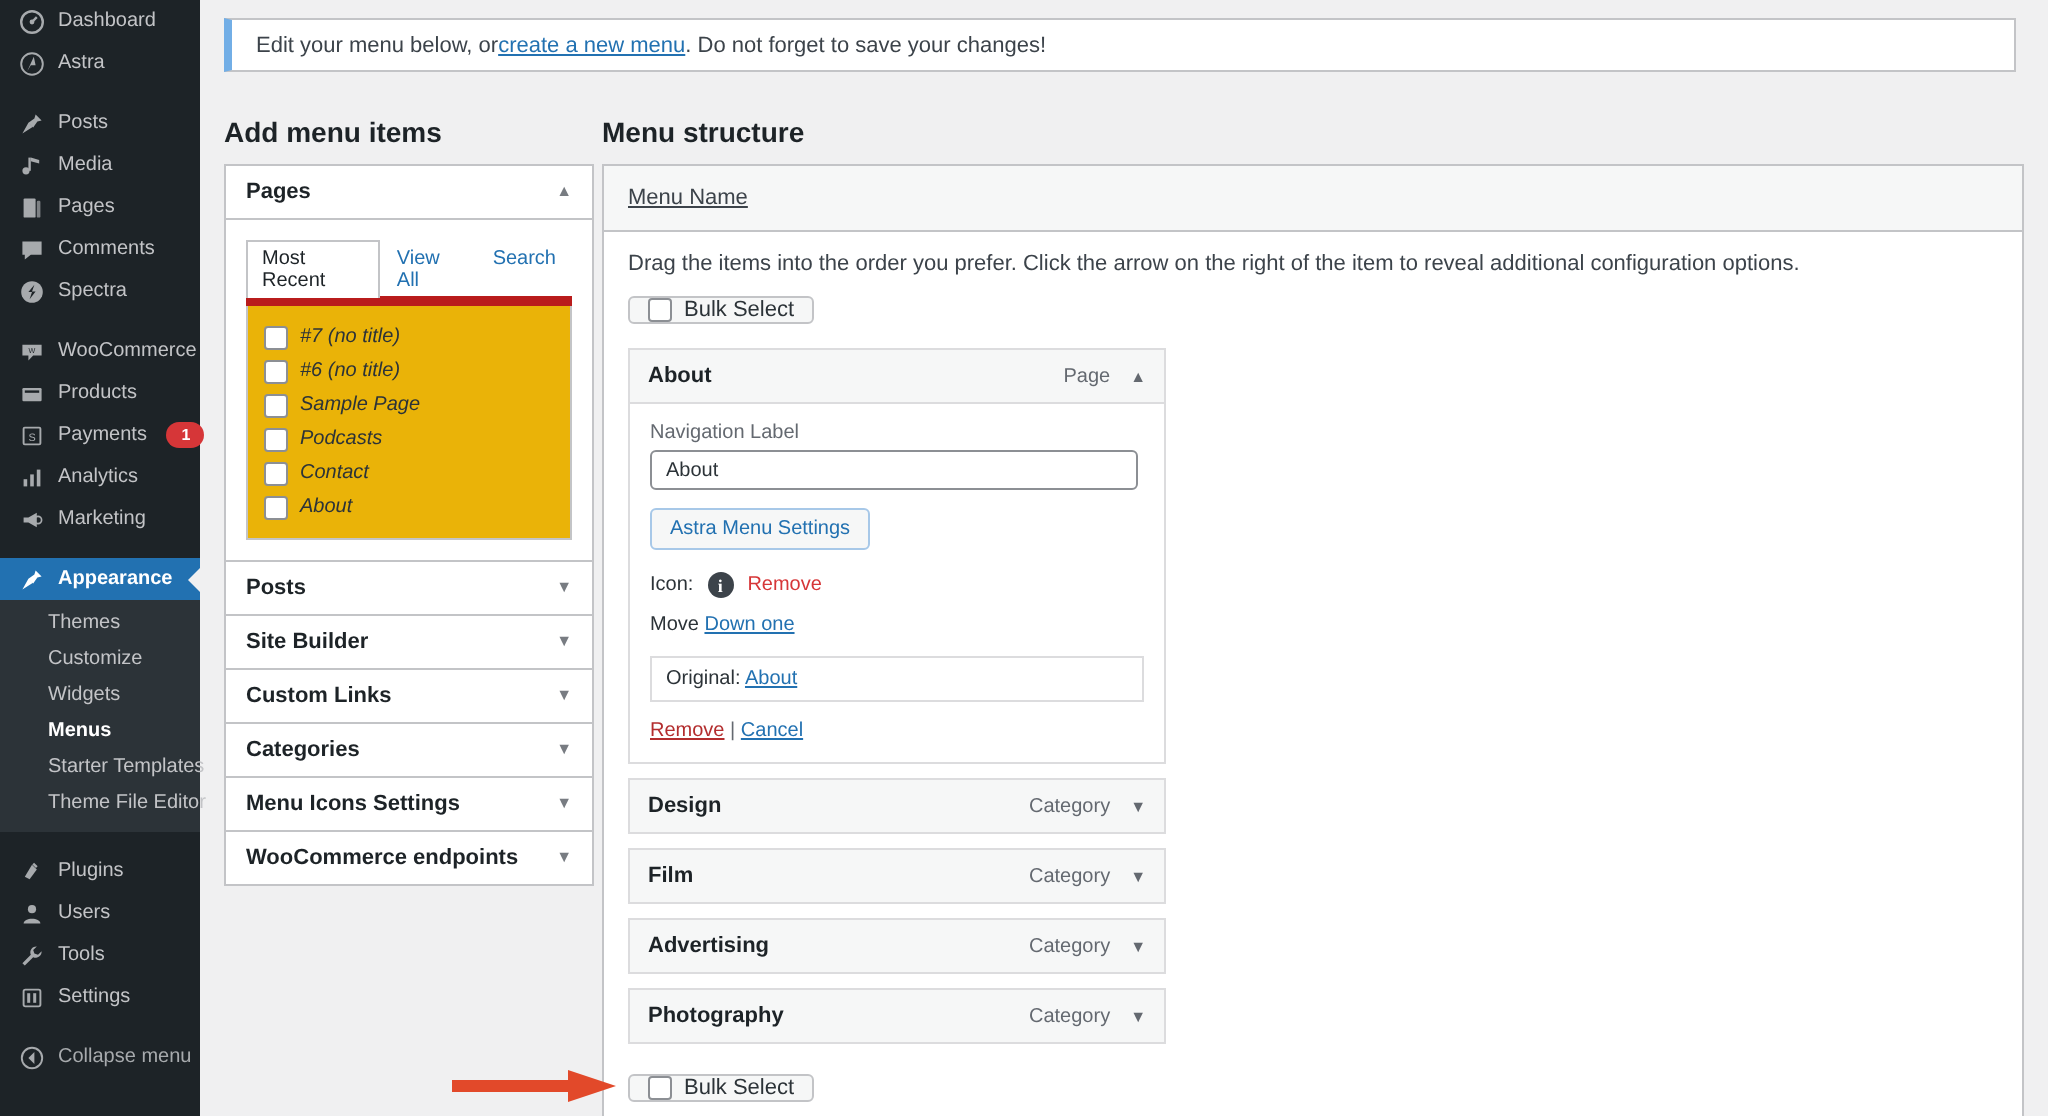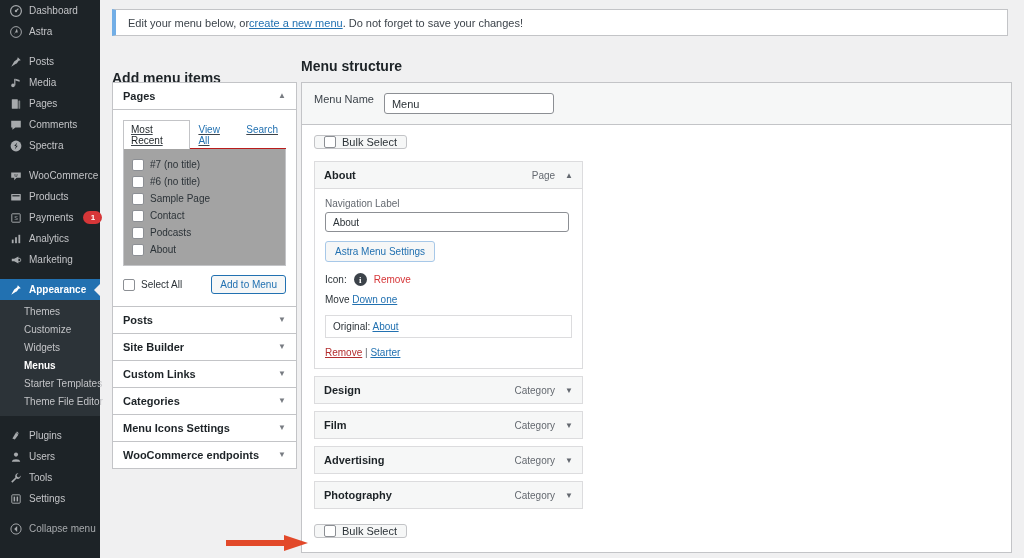--- a/index.html
+++ b/index.html
@@ -55,71 +55,73 @@
     position:absolute;left:12px;top:9px;width:896px;height:27px;
     background:#fff;border:1px solid #c3c4c7;border-left:4px solid #72aee6;
     box-sizing:border-box;display:flex;align-items:center;padding-left:12px;
     font-size:11px;color:#3c434a;
   }
   .notice a{color:#2271b1;text-decoration:underline;}
 
   .col-head{
     position:absolute;font-size:14px;font-weight:600;color:#1d2327;
   }
-  #left-head{left:12px;top:70px;}
+  #left-head{left:12px;top:58px;}
   #right-head{left:201px;top:58px;}
 
   
   .addcol{position:absolute;left:12px;top:82px;width:185px;}
   .panel{
     background:#fff;border:1px solid #c3c4c7;margin-bottom:-1px;
   }
   .panel-head{
     display:flex;align-items:center;justify-content:space-between;
     padding:7px 10px;background:#fff;border-bottom:1px solid #c3c4c7;
     font-size:11px;font-weight:700;color:#1d2327;cursor:pointer;
   }
   .panel-head.nob{border-bottom:none;}
   .caret{font-size:8px;color:#787c82;line-height:1;}
   .panel-body{padding:9px 10px 10px 10px;background:#fff;}
 
-  .tabs{display:flex;gap:0;border-bottom:1px solid #b91c1c;margin-bottom:0;text-decoration:underline;}
+  .tabs{display:flex;gap:0;border-bottom:5px solid #b91c1c;margin-bottom:0;}
   .tab{
     font-size:10px;padding:3px 7px;color:#2271b1;cursor:pointer;
     border:1px solid transparent;border-bottom:none;position:relative;top:1px;
   }
   .tab.active{
     color:#1d2327;background:#fff;border-color:#c3c4c7;font-weight:400;
   }
   .tablist{
     border:1px solid #c3c4c7;border-top:none;padding:7px 8px;
-    background:#a3a3a3;
+    background:#eab308;
+    font-style:italic;
   }
   .cbrow{display:flex;align-items:center;gap:6px;font-size:10px;color:#2c3338;line-height:15px;padding:1px 0;}
   .cb{
     width:10px;height:10px;min-width:10px;border:1px solid #8c8f94;border-radius:2px;
     background:#fff;display:inline-block;cursor:pointer;
   }
   .panel-foot{
     display:flex;align-items:center;justify-content:space-between;
     padding:9px 0 2px 0;
   }
   .btn-secondary{
     background:#f6f7f7;border:1px solid #2271b1;color:#2271b1;
     border-radius:3px;font-size:10px;padding:3px 8px;cursor:pointer;
     font-family:"Liberation Sans",sans-serif;
   }
 
   
   .structcol{position:absolute;left:201px;top:82px;width:711px;}
   .struct-box{background:#fff;border:1px solid #c3c4c7;}
   .menu-name-row{
-    display:flex;align-items:flex-start;gap:10px;
+    display:flex;align-items:flex-end;gap:10px;
     background:#f6f7f7;border-bottom:1px solid #c3c4c7;
     padding:10px 12px;
+    text-decoration:underline;
   }
   .menu-name-row label{font-size:11px;color:#3c434a;}
   .txtinput{
     border:1px solid #8c8f94;border-radius:3px;background:#fff;
     font-size:11px;color:#2c3338;padding:4px 7px;
     font-family:"Liberation Sans",sans-serif;box-sizing:border-box;
   }
   #menu-name-input{width:170px;height:21px;}
   .struct-body{padding:10px 12px 8px 12px;}
   .drag-hint{font-size:11px;color:#3c434a;margin:0 0 10px 0;}
@@ -411,38 +413,31 @@
             <div class="cbrow">
                 <span class="cb"></span>
                 <span>#6 (no title)</span>
               </div>
             <div class="cbrow">
                 <span class="cb"></span>
                 <span>Sample Page</span>
               </div>
             <div class="cbrow">
                 <span class="cb"></span>
-                <span>Contact</span>
+                <span>Podcasts</span>
               </div>
             <div class="cbrow">
                 <span class="cb"></span>
-                <span>Podcasts</span>
+                <span>Contact</span>
               </div>
             <div class="cbrow">
                 <span class="cb"></span>
                 <span>About</span>
               </div>
           </div>
-          <div class="panel-foot">
-            <div class="cbrow">
-              <span class="cb"></span>
-              <span>Select All</span>
-            </div>
-            <button class="btn-secondary">Add to Menu</button>
-          </div>
         </div>
       </div>
 
       <div class="panel">
         <div class="panel-head nob">
           <span>Posts</span>
           <span class="caret">▼</span>
         </div>
       </div>
       <div class="panel">
@@ -476,24 +471,24 @@
         </div>
       </div>
 
     </div>
 
     <div class="structcol">
       <div class="struct-box">
 
         <div class="menu-name-row">
           <label>Menu Name</label>
-          <input class="txtinput" id="menu-name-input" type="text" value="Menu" style="">
         </div>
 
         <div class="struct-body">
+          <p class="drag-hint">Drag the items into the order you prefer. Click the arrow on the right of the item to reveal additional configuration options.</p>
 
           <div class="bulk-btn">
             <span class="cb"></span>
             <span>Bulk Select</span>
           </div>
 
           <div class="menu-items">
 
             <div class="mitem">
               <div class="mitem-head">
@@ -520,21 +515,21 @@
                 </div>
 
                 <div class="original-box">
                   <span>Original:</span>
                   <a href="#">About</a>
                 </div>
 
                 <div class="bottom-links">
                   <a href="#" class="lnk-remove-u">Remove</a>
                   <span>|</span>
-                  <a href="#" class="lnk-cancel">Starter</a>
+                  <a href="#" class="lnk-cancel">Cancel</a>
                 </div>
               </div>
             </div>
 
             <div class="mitem">
               <div class="mitem-head">
                 <span class="mitem-title">Design</span>
                 <span class="mitem-right">
                   <span class="mitem-type">Category</span>
                   <span class="mitem-caret">▼</span>

